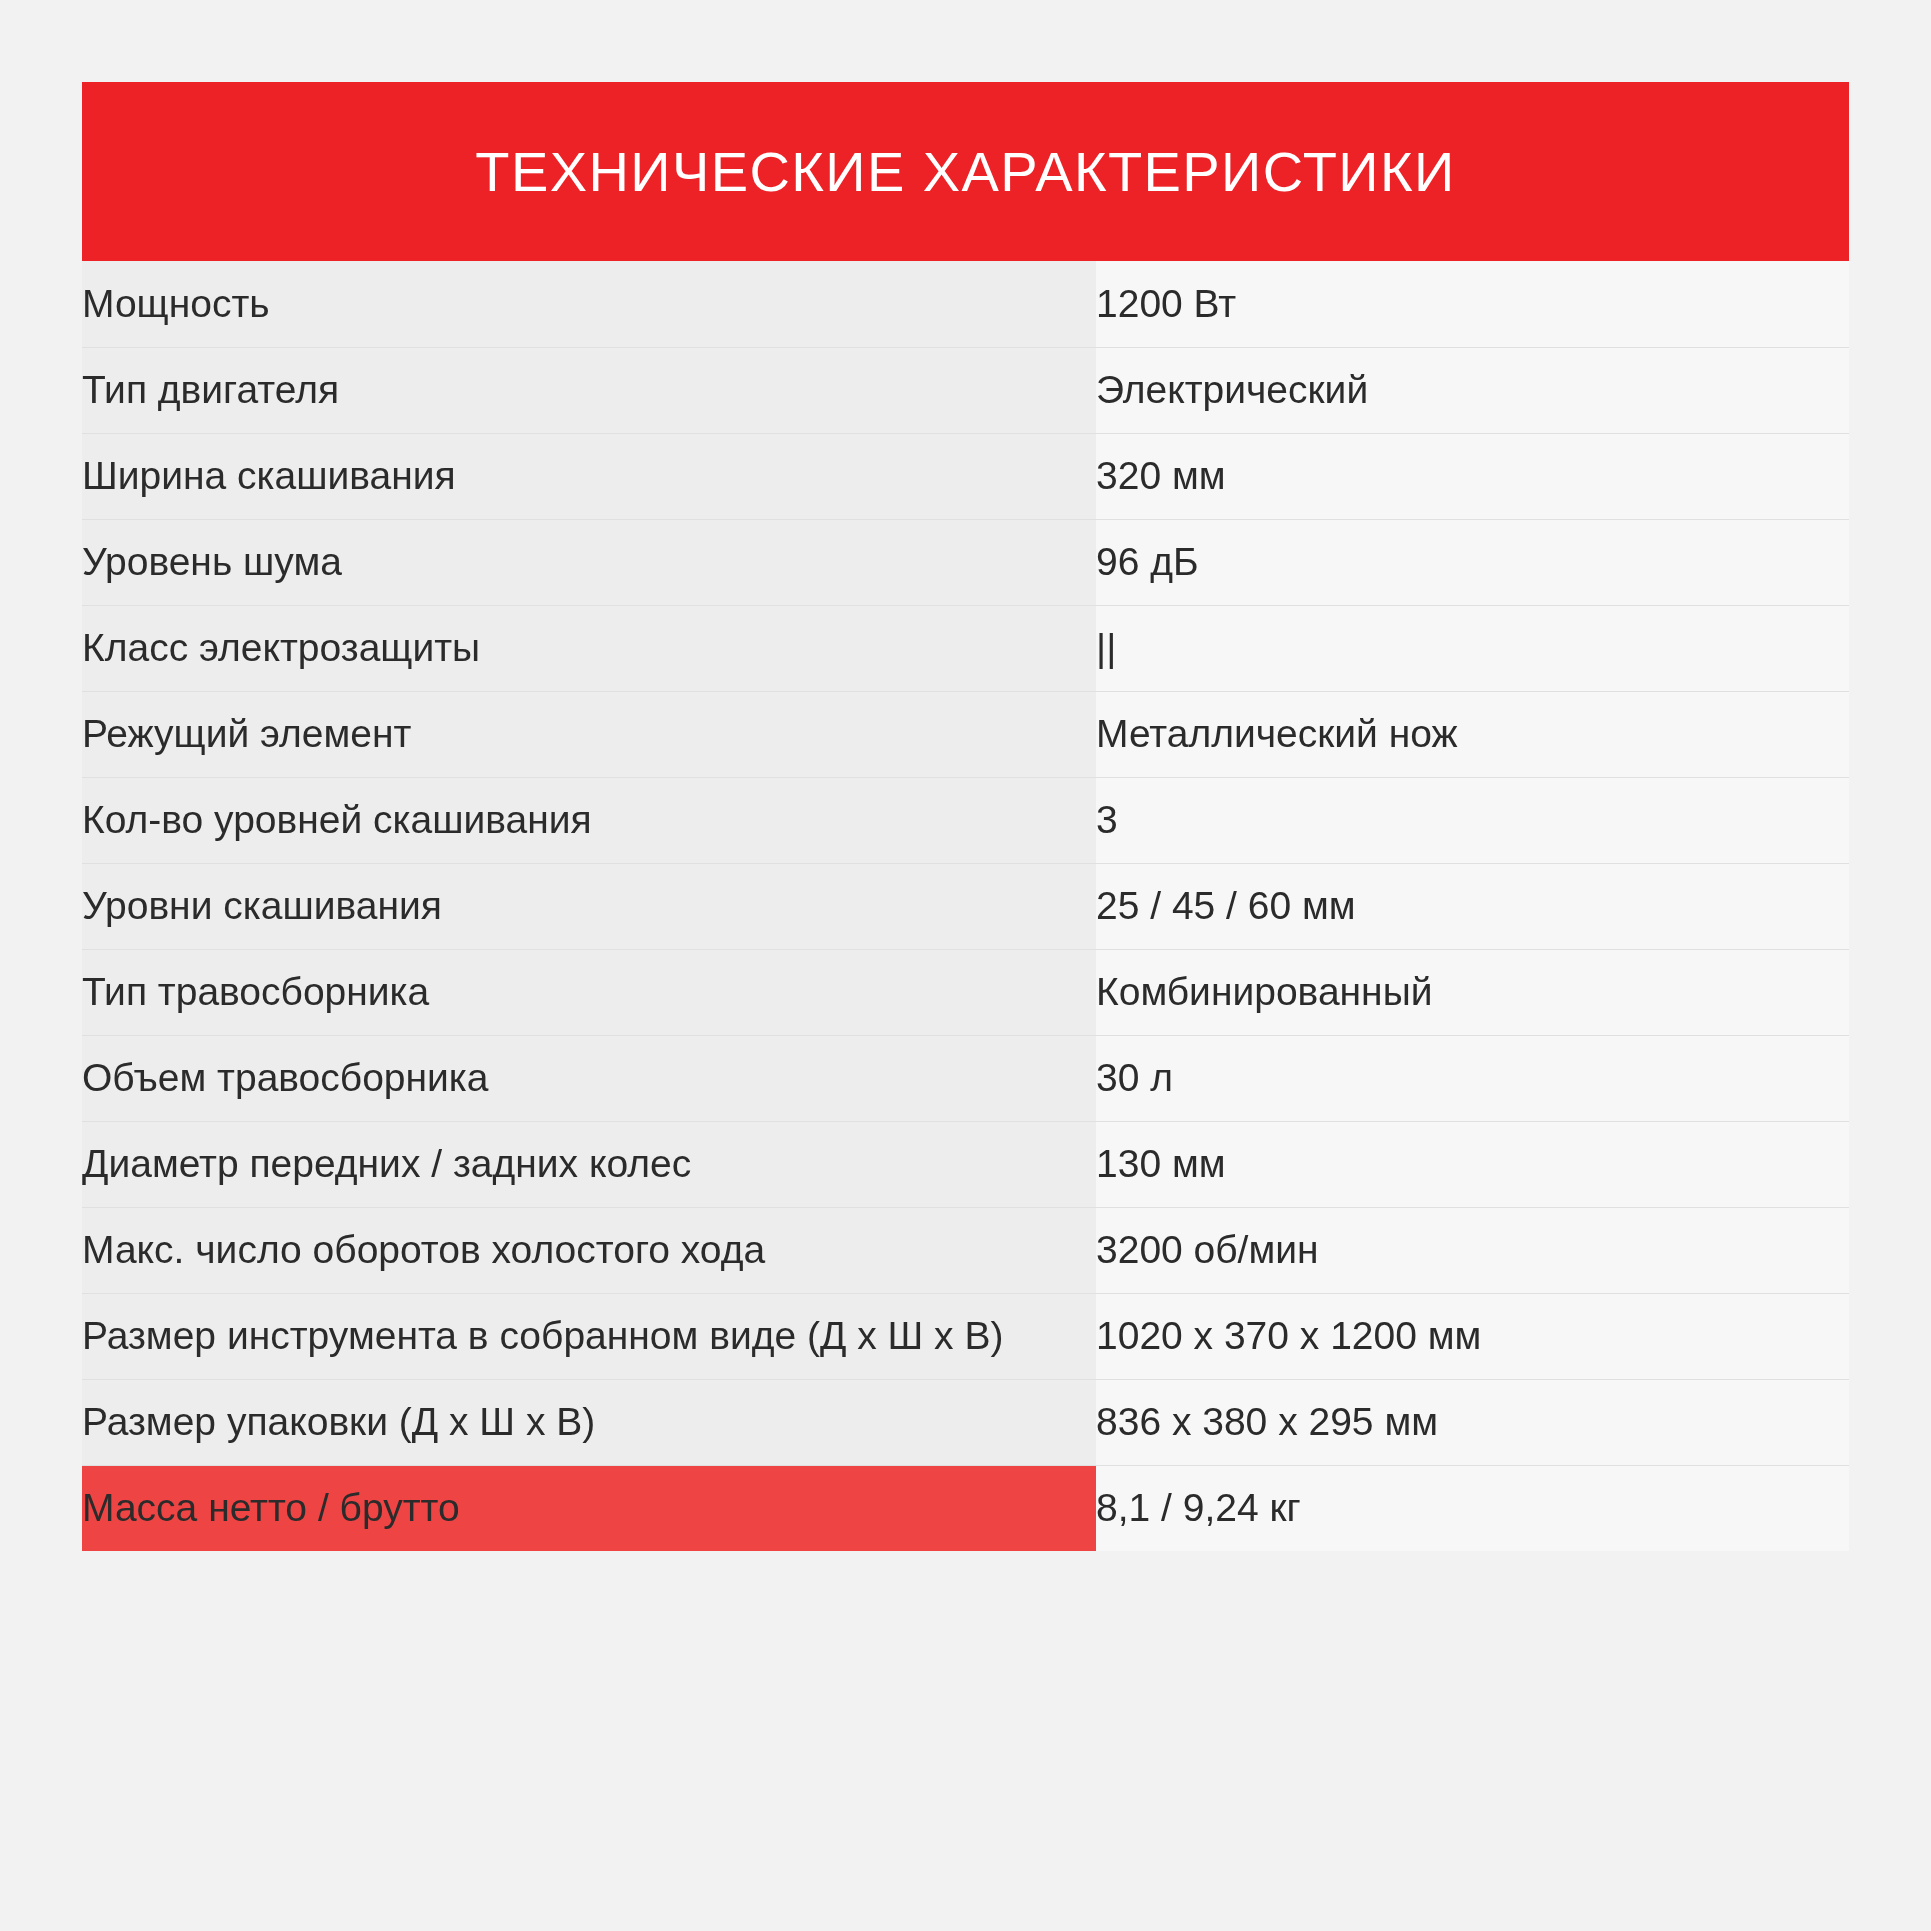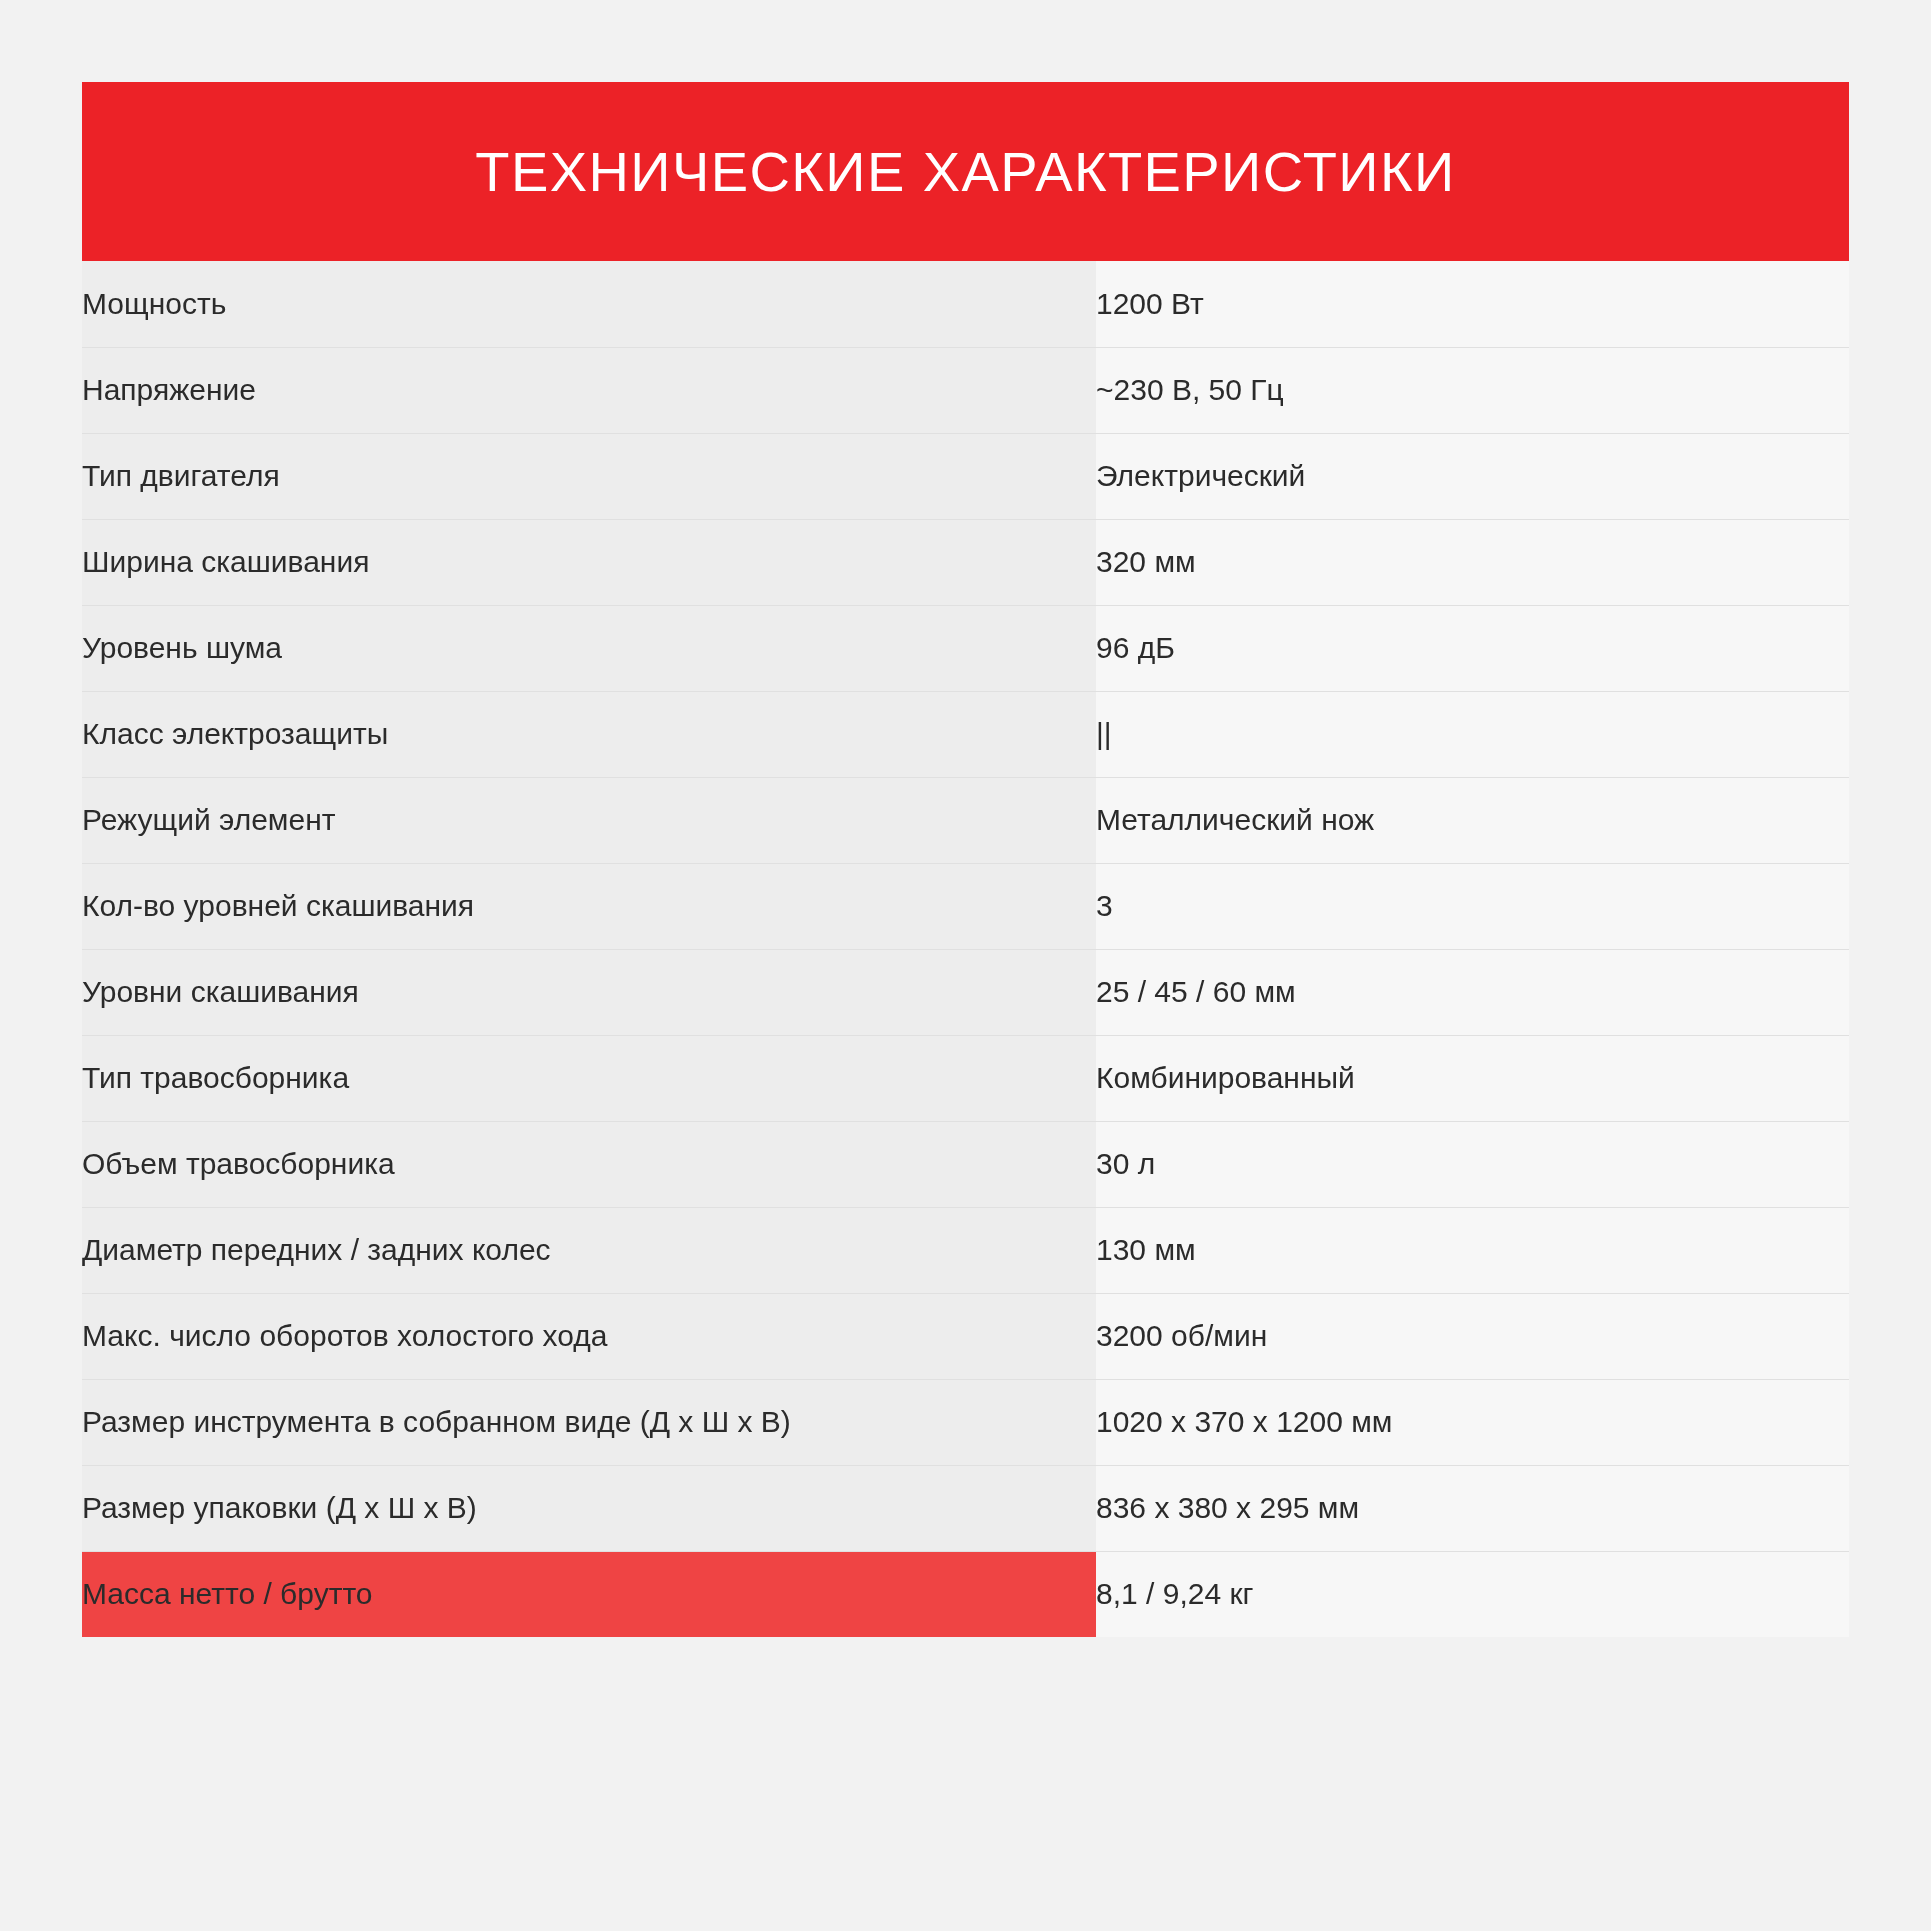--- a/index.html
+++ b/index.html
@@ -51,21 +51,21 @@
     border-collapse: collapse;
     table-layout: fixed;
   }
 
   .spec-table tr {
     height: 86px;
   }
 
   .spec-table td {
     vertical-align: middle;
-    font-size: 30px;
+    font-size: 39px;
     color: #2b2b2b;
     font-weight: 400;
     border-bottom: 1px solid #e0e0e0;
     padding: 0;
   }
 
   .cell-label {
     width: 1014px;
     background: #ededed;
     padding-left: 39px;
@@ -95,24 +95,20 @@
 
     <div class="spec-header">
       <div class="spec-header-title">ТЕХНИЧЕСКИЕ ХАРАКТЕРИСТИКИ</div>
     </div>
 
     <table class="spec-table">
       <tbody>
         <tr>
           <td class="cell-label">Мощность</td>
           <td class="cell-value">1200 Вт</td>
-        </tr>
-        <tr>
-          <td class="cell-label">Напряжение</td>
-          <td class="cell-value">~230 В, 50 Гц</td>
         </tr>
         <tr>
           <td class="cell-label">Тип двигателя</td>
           <td class="cell-value">Электрический</td>
         </tr>
         <tr>
           <td class="cell-label">Ширина скашивания</td>
           <td class="cell-value">320 мм</td>
         </tr>
         <tr>

